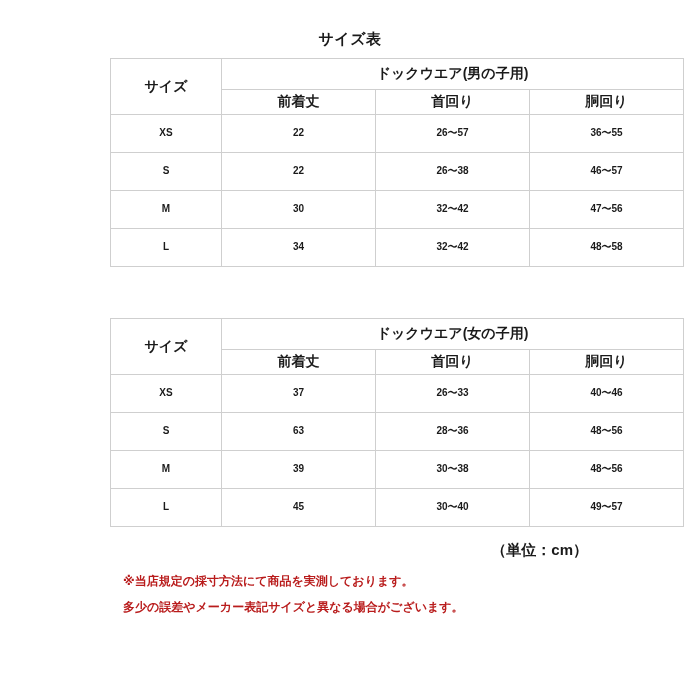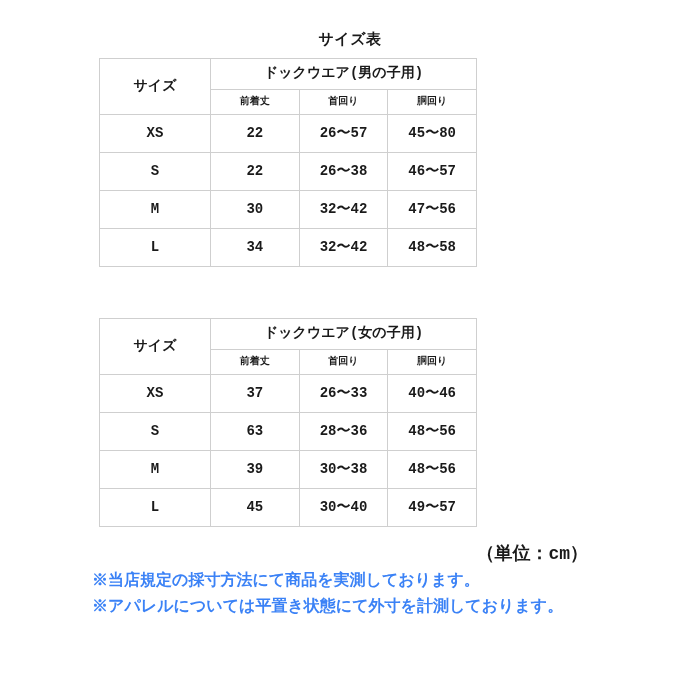--- a/index.html
+++ b/index.html
@@ -15,41 +15,40 @@
     color: #1a1a1a;
     -webkit-font-smoothing: antialiased;
     overflow: hidden;
   }
 
   .page {
     position: relative;
     width: 700px;
     height: 700px;
     box-sizing: border-box;
-    font-family: Liberation Mono, monospace;
   }
 
   
   .chart-title {
     position: absolute;
     top: 30px;
     left: 0;
     width: 700px;
     text-align: center;
     font-size: 15px;
     font-weight: bold;
     letter-spacing: 0.5px;
     color: #1a1a1a;
   }
 
   
   .size-table {
     position: absolute;
-    left: 99px;
-    width: 378px;
+    left: 110px;
+    width: 574px;
     border-collapse: collapse;
     table-layout: fixed;
     font-size: 14px;
   }
   .size-table.table-boys  { top: 58px; }
   .size-table.table-girls { top: 318px; }
 
   .size-table td,
   .size-table th {
     border: 1px solid #cfcfcf;
@@ -62,45 +61,45 @@
   }
 
   
   .col-size    { width: 110px; }
   .col-metric1 { width: 113px; }
   .col-metric2 { width: 137px; }
   .col-metric3 { width: 118px; }
 
   .cell-size-label   { height: 54px; font-size: 14px; }
   .cell-group-header { height: 30px; font-size: 14px; }
-  .cell-metric-head  { height: 24px; font-size: 10px; }
-  .data-row td       { height: 37px; font-size: 14px; }
+  .cell-metric-head  { height: 24px; font-size: 14px; }
+  .data-row td       { height: 37px; font-size: 10px; }
 
   
   .unit-note {
     position: absolute;
     top: 541px;
     left: 110px;
     width: 478px;
     text-align: right;
-    font-size: 18px;
+    font-size: 15px;
     font-weight: bold;
     color: #1a1a1a;
   }
 
   
   .footnotes {
     position: absolute;
     top: 568px;
-    left: 92px;
+    left: 123px;
     width: 520px;
-    font-size: 16px;
+    font-size: 12px;
     font-weight: bold;
     line-height: 26px;
-    color: #3b82f6;
+    color: #b91c1c;
   }
   .footnote-line {
     white-space: nowrap;
   }
 </style>
 </head>
 <body>
 
 <div class="page">
 
@@ -115,21 +114,21 @@
       <tr>
         <td class="col-metric1 cell-metric-head">前着丈</td>
         <td class="col-metric2 cell-metric-head">首回り</td>
         <td class="col-metric3 cell-metric-head">胴回り</td>
       </tr>
 
       <tr class="data-row">
         <td>XS</td>
         <td>22</td>
         <td>26〜57</td>
-        <td>45〜80</td>
+        <td>36〜55</td>
       </tr>
       <tr class="data-row">
         <td>S</td>
         <td>22</td>
         <td>26〜38</td>
         <td>46〜57</td>
       </tr>
       <tr class="data-row">
         <td>M</td>
         <td>30</td>
@@ -181,16 +180,16 @@
         <td>30〜40</td>
         <td>49〜57</td>
       </tr>
     </tbody>
   </table>
 
   <div class="unit-note">（単位：cm）</div>
 
   <div class="footnotes">
     <div class="footnote-line">※当店規定の採寸方法にて商品を実測しております。</div>
-    <div class="footnote-line">※アパレルについては平置き状態にて外寸を計測しております。</div>
+    <div class="footnote-line">多少の誤差やメーカー表記サイズと異なる場合がございます。</div>
   </div>
 
 </div>
 
 </body></html>

